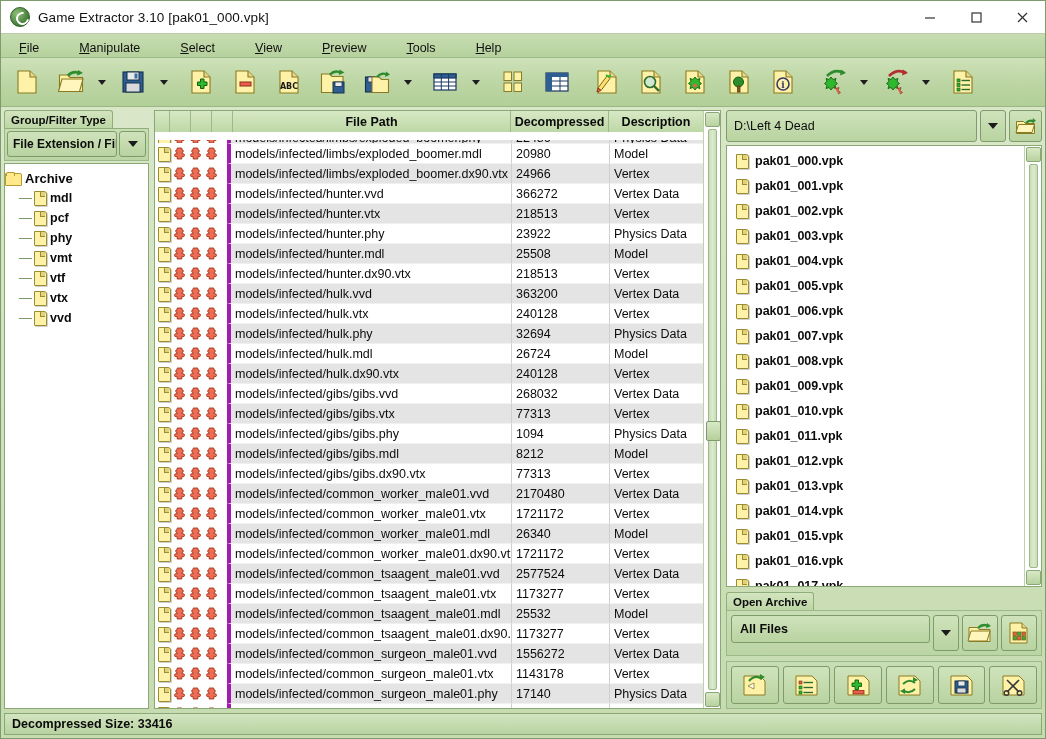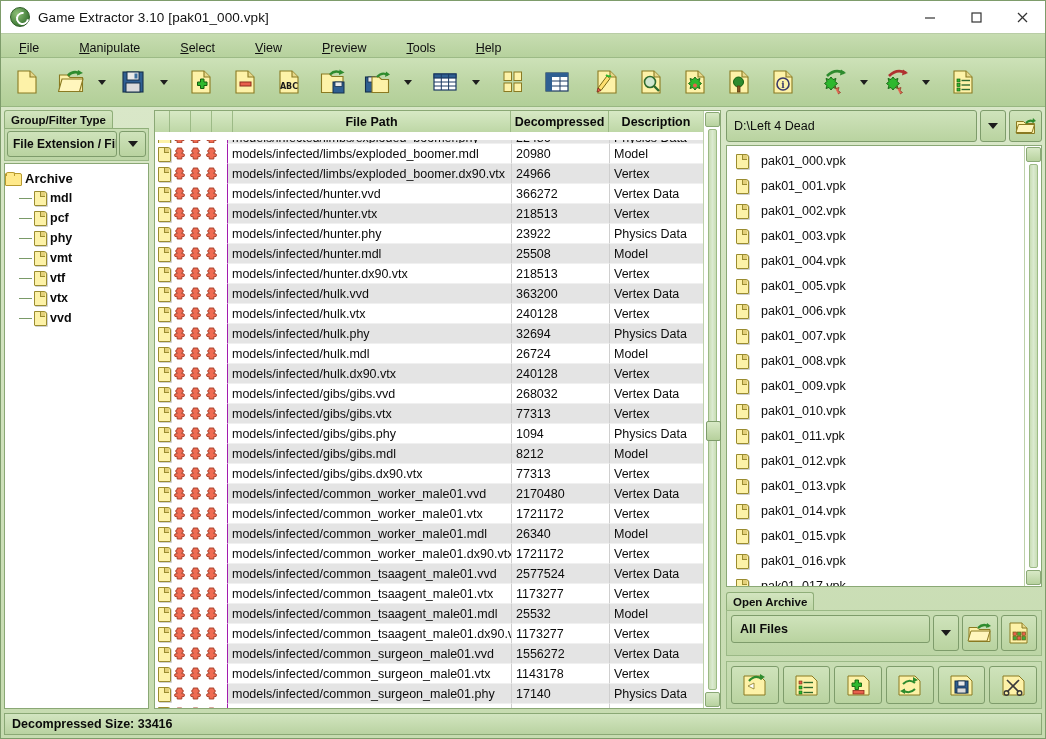--- a/index.html
+++ b/index.html
@@ -197,21 +197,21 @@
   .trow.alt .cell{ background:#e4e4e4; }
   .trow .cell{ background:#ffffff; }
   .cell{
     display:flex;align-items:center;padding:0 4px;overflow:hidden;white-space:nowrap;
     border-bottom:1px solid #f0f0f0;
   }
   .cell.icons{
     width:72px;flex:0 0 72px;padding:0 1px 0 3px;gap:3px;background:#fff !important;
     border-bottom:1px solid #fff;
   }
-  .cell.path{flex:1 1 auto;min-width:0;border-left:1px solid #a21caf;}
+  .cell.path{flex:1 1 auto;min-width:0;border-left:4px solid #a21caf;}
   .cell.dec{width:98px;flex:0 0 98px;border-left:1px solid #cfcfcf;}
   .cell.desc{width:94px;flex:0 0 94px;border-left:1px solid #cfcfcf;}
   .puzzle{
     width:13px;height:13px;flex:0 0 13px;position:relative;
   }
   .puzzle svg{display:block;}
 
   
   .vsb{
     width:17px;flex:0 0 17px;background:#ffffff;
@@ -255,22 +255,22 @@
   }
   .dirbtn.wide{width:33px;flex:0 0 33px;}
   .dirbtn i{width:0;height:0;border-left:5px solid transparent;border-right:5px solid transparent;border-top:6px solid #1b1b1b;display:block;}
   .filelist-wrap{
     flex:1 1 auto;display:flex;border:1px solid #8aa875;background:#fff;min-height:0;
   }
   .filelist{
     flex:1 1 auto;overflow:hidden;padding-top:2px;min-width:0;
   }
   .file-row{
-    display:flex;align-items:center;height:25px;padding-left:9px;gap:13px;
-    font-size:12.5px;color:#0c0c0c;
+    display:flex;align-items:center;height:25px;padding-left:9px;gap:7px;
+    font-size:12.5px;color:#0c0c0c;font-weight:bold;
   }
   .openarch{
     padding-top:5px;
   }
   .oa-tabstrip{ height:18px;display:flex;align-items:flex-end; }
   .oa-panel{
     background:linear-gradient(to bottom,#c8ddb3,#bcd5a5);
     border:1px solid #9bb986;
     padding:4px;display:flex;gap:3px;
   }

